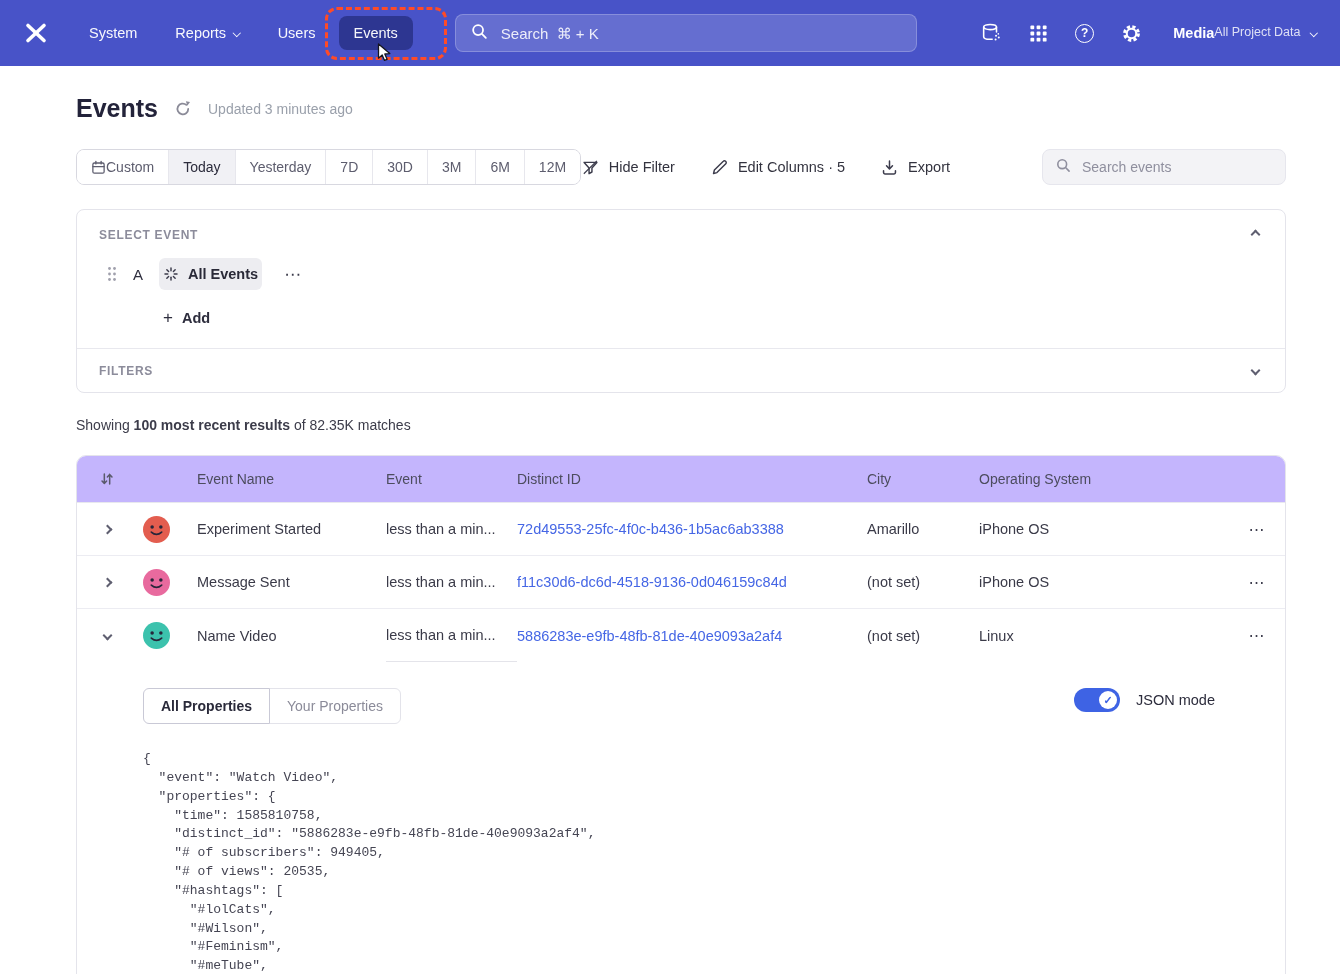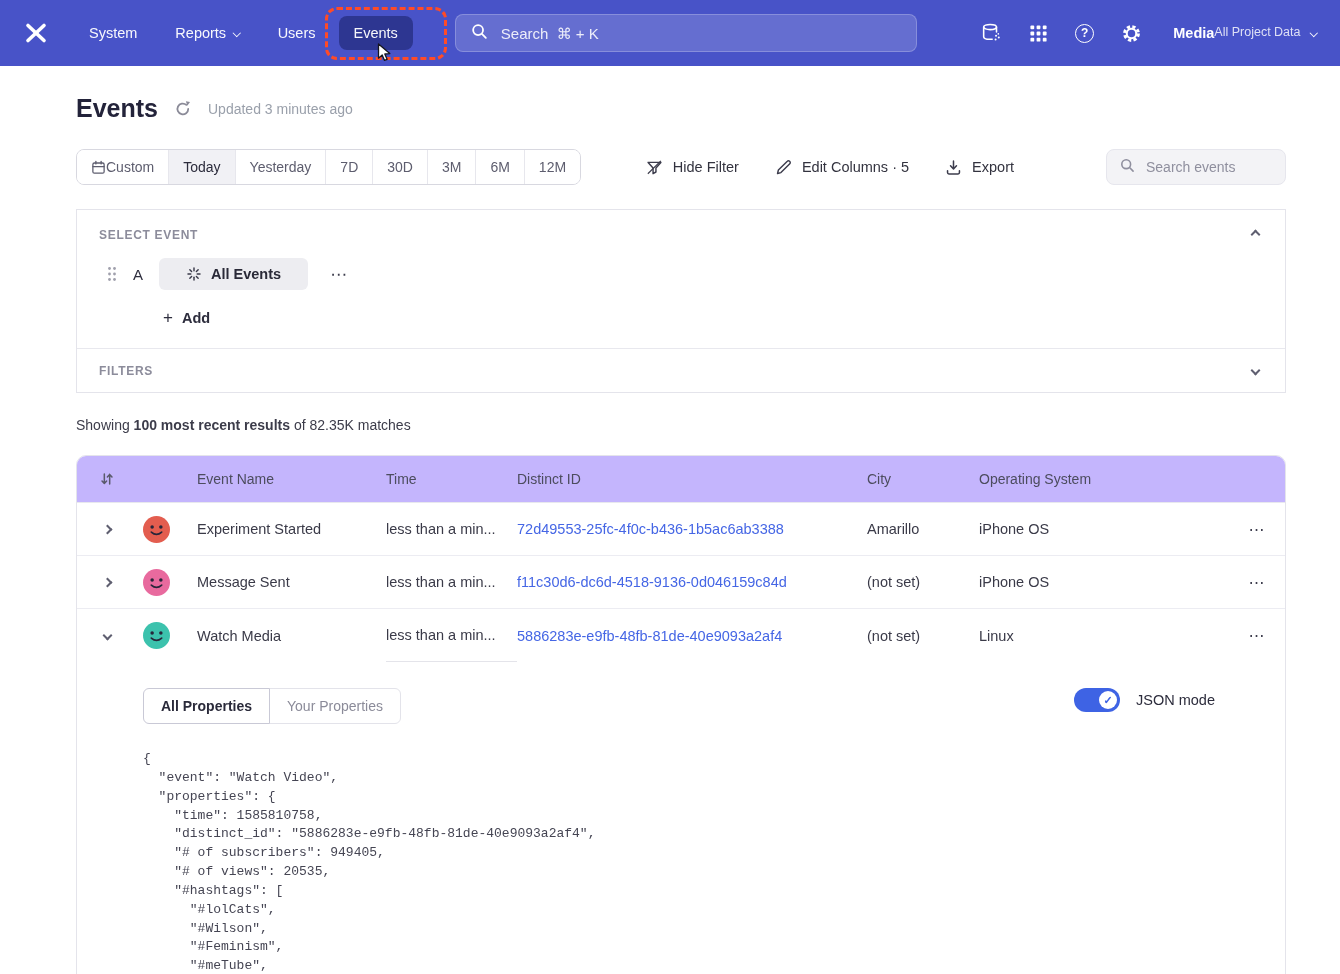--- a/index.html
+++ b/index.html
@@ -39,32 +39,32 @@
   .updated{color:#9aa0ab;font-size:14px;}
 
   .toolbar{display:flex;align-items:center;margin-top:26px;}
   .seg{display:flex;border:1px solid #d8d8e0;border-radius:8px;overflow:hidden;background:#fff;}
   .seg-btn{display:flex;align-items:center;gap:0;padding:0 14px;height:34px;font-size:14px;color:#5d5d6e;background:#fff;border-left:1px solid #e7e7ed;cursor:pointer;white-space:nowrap;}
   .seg-btn:first-child{border-left:none;}
   .seg-btn.sel{background:#f1f1f5;color:#2c2c3c;}
   .actions{display:flex;align-items:center;gap:36px;margin-left:auto;}
   .action{display:flex;align-items:center;gap:10px;font-size:14.5px;color:#33333f;cursor:pointer;white-space:nowrap;}
   .action svg{color:#3c3c4c;}
-  .search-events{display:flex;align-items:center;gap:9px;width:180px;height:36px;background:#f3f3f6;border:1px solid #e6e6ed;border-radius:8px;padding:0 12px;margin-left:56px;color:#8f8f9e;}
+  .search-events{display:flex;align-items:center;gap:9px;width:244px;height:36px;background:#f3f3f6;border:1px solid #e6e6ed;border-radius:8px;padding:0 12px;margin-left:56px;color:#8f8f9e;}
   .search-events input{background:transparent;border:none;outline:none;font-size:14px;color:#3a3a48;width:100%;font-family:"Liberation Sans",sans-serif;}
   .search-events input::placeholder{color:#8f8f9e;}
 
-  .card{border:1px solid #e4e4eb;border-radius:0;margin-top:24px;background:#fff;}
+  .card{border:1px solid #e4e4eb;border-radius:8px;margin-top:24px;background:#fff;}
   .sec-head{display:flex;justify-content:space-between;align-items:center;padding:17px 22px 0;}
   .sec-label{font-size:12px;font-weight:700;letter-spacing:.7px;color:#8c8c9b;}
   .sec-chev{color:#5f5f70;cursor:pointer;padding:4px;display:flex;}
   .event-row{display:flex;align-items:center;gap:16px;padding:16px 22px 0 30px;}
   .drag{display:flex;cursor:grab;color:#a0a0ac;}
   .row-letter{font-size:15px;color:#2e2e3e;}
-  .event-pill{display:flex;align-items:center;gap:9px;background:#ededf1;border-radius:6px;padding:8px 27px;font-size:14.5px;font-weight:700;color:#2a2a38;cursor:pointer;}
+  .event-pill{display:flex;align-items:center;gap:9px;background:#ededf1;border-radius:6px;padding:8px 4px;font-size:14.5px;font-weight:700;color:#2a2a38;cursor:pointer;}
   .more{color:#3c3c4c;font-size:17px;cursor:pointer;padding:0 6px;letter-spacing:1px;}
   .add-row{display:inline-flex;align-items:center;gap:9px;margin:18px 0 20px 86px;font-size:14.5px;font-weight:600;color:#2d2d3d;cursor:pointer;}
   .plus{font-size:17px;font-weight:400;}
   .filters-row{display:flex;justify-content:space-between;align-items:center;border-top:1px solid #e8e8ee;padding:14px 22px;}
 
   .results{margin-top:24px;font-size:14px;color:#3c3c4a;}
   .results b{font-weight:700;}
 
   .table-card{margin-top:22px;border:1px solid #e4e4eb;border-radius:10px;overflow:hidden;background:#fff;}
   .tgrid{display:grid;grid-template-columns:60px 60px 189px 131px 350px 112px 1fr 56px;align-items:center;}
@@ -297,21 +297,21 @@
       <span class="cell-exp">
         <svg width="16" height="16" viewBox="0 0 18 18">
             <g stroke="#5a5a6c" stroke-width="1.7" stroke-linecap="round" stroke-linejoin="round" fill="none">
               <path d="M6 3.5 V14 M6 14 L3.4 11.2 M6 14 L8.6 11.2"></path>
               <path d="M12 14.5 V4 M12 4 L9.4 6.8 M12 4 L14.6 6.8"></path>
             </g>
           </svg>
       </span>
       <span></span>
       <span>Event Name</span>
-      <span>Time</span>
+      <span>Event</span>
       <span>Distinct ID</span>
       <span>City</span>
       <span>Operating System</span>
       <span></span>
     </div>
 
     <div class="tgrid trow">
       <span class="cell-exp">
           <span class="chev right"></span>
         </span>
@@ -356,21 +356,21 @@
           <span class="chev down"></span>
         </span>
       <span>
         <svg class="avatar" viewBox="0 0 26 26">
             <circle cx="13" cy="13" r="13" fill="#3cc2ad"></circle>
             <circle cx="8.8" cy="10.5" r="1.7" fill="#27263a"></circle>
             <circle cx="17.2" cy="10.5" r="1.7" fill="#27263a"></circle>
             <path d="M8 15.5 q5 4.5 10 0" stroke="#27263a" stroke-width="1.6" fill="none" stroke-linecap="round"></path>
           </svg>
       </span>
-      <span>Watch Media</span>
+      <span>Name Video</span>
       <span class="cell-time" style="border-bottom:1px solid #e4e4ea;height:100%;display:flex;align-items:center;">less than a min...</span>
       <span class="link">5886283e-e9fb-48fb-81de-40e9093a2af4</span>
       <span>(not set)</span>
       <span>Linux</span>
       <span class="cell-more">⋯</span>
     </div>
 
     <div class="detail">
       <div class="detail-top">
         <div class="tabs">

